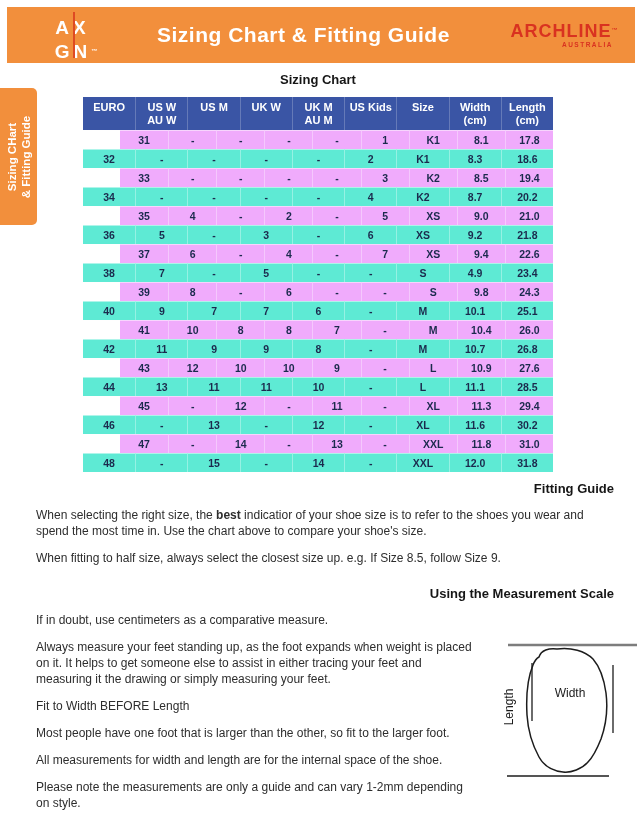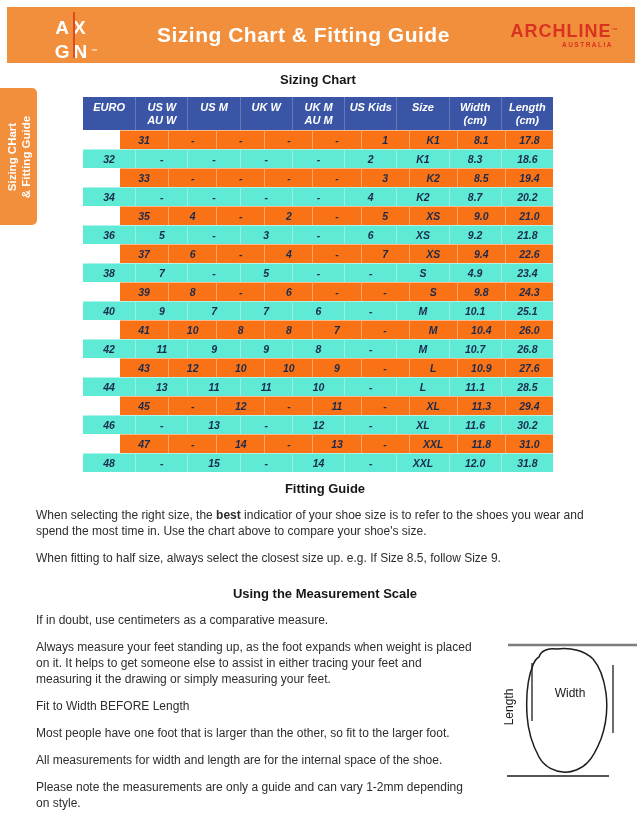--- a/index.html
+++ b/index.html
@@ -20,34 +20,34 @@
   .archline-logo { position:absolute; right:10px; top:15px; width:122px; color:#D93220; text-align:center; }
   .archline-word { font-size:18px; font-weight:bold; letter-spacing:1px; line-height:19px; }
   .archline-sub { font-size:6.5px; font-weight:bold; letter-spacing:1.5px; text-align:right; padding-right:12px; margin-top:0px; }
   
   .side-tab { position:absolute; left:0; top:88px; width:37px; height:137px; background:#F28F3C; border-radius:0 5px 5px 0; }
   .side-tab-text { position:absolute; left:50%; top:50%; width:137px; transform:translate(-50%,-50%) rotate(-90deg); text-align:center; color:#fff; font-weight:bold; font-size:11.5px; line-height:14px; }
   
   .section-heading { font-weight:bold; font-size:13px; color:#161616; text-align:center; }
   #sizing-chart-heading { position:absolute; left:83px; width:470px; top:72px; }
   
-  .size-table { position:absolute; left:83px; top:97px; width:470px;font-style:italic; }
+  .size-table { position:absolute; left:83px; top:97px; width:470px; }
   .thead { display:grid; grid-template-columns:repeat(9,1fr); background:#3A55A5; }
   .th { color:#fff; font-weight:bold; font-size:11px; line-height:13px; text-align:center; padding:4px 0 3px; border-left:1px solid rgba(255,255,255,0.22); }
   .th:first-child { border-left:none; }
   .tr { display:grid; grid-template-columns:repeat(9,1fr); height:19px; }
-  .tr.row-a { background:#f97316;margin-left:37px; }
+  .tr.row-a { background:#f0abfc;margin-left:37px; }
   .tr.row-b { background:#5eead4; }
   .td { text-align:center; font-size:10.5px; font-weight:bold; color:#1B2A4D; line-height:18px; border-left:1px solid rgba(255,255,255,0.35); border-top:1px solid rgba(255,255,255,0.5); }
   .td:first-child { border-left:none; }
   
   .text-col { position:absolute; left:36px; top:481px; width:578px; }
   .body-p { margin:0 0 11px 0; font-size:12px; line-height:16px; color:#2d2d2d; }
   .body-p.narrow { width:442px; }
-  .text-col h3 { margin:0 0 11px 0; }
+  .text-col h3 { margin:0 0 11px 0;text-align:right; }
   #measure-heading { margin-top:20px; }
   
   .foot-diagram { position:absolute; left:497px; top:629px; width:145px; height:178px; }
   .diag-label { font-size:12px; fill:#1a1a1a; font-family:"Liberation Sans", sans-serif; }
 </style>
 </head>
 <body>
 
 <div class="banner">
   <div class="axign-logo">

